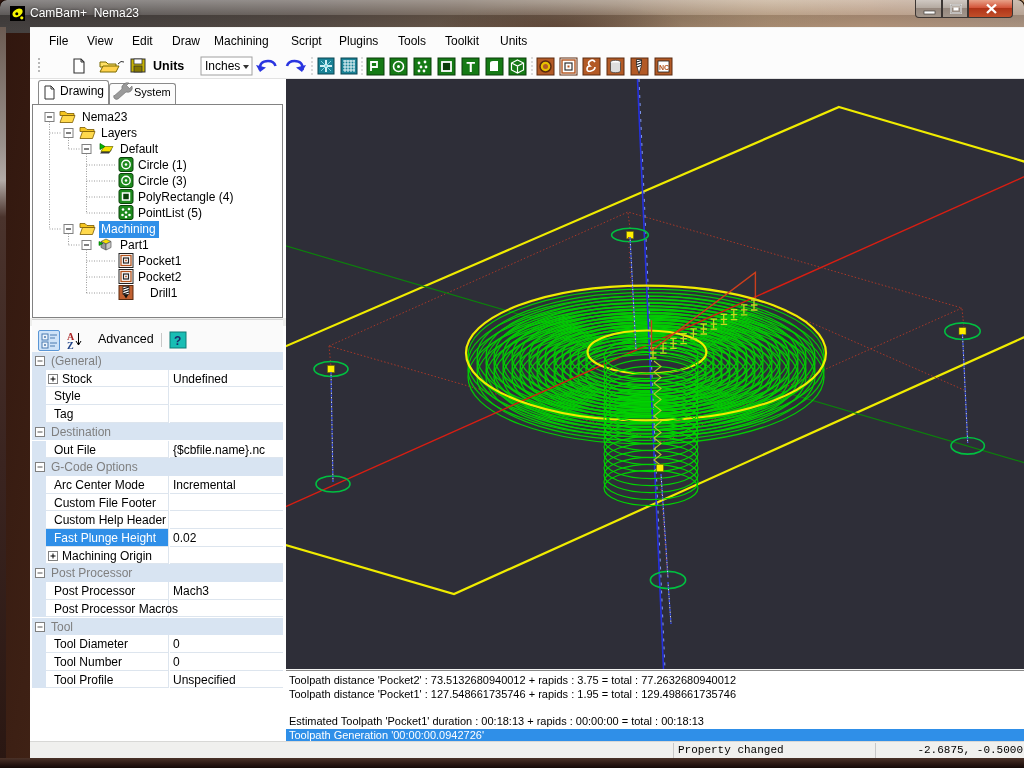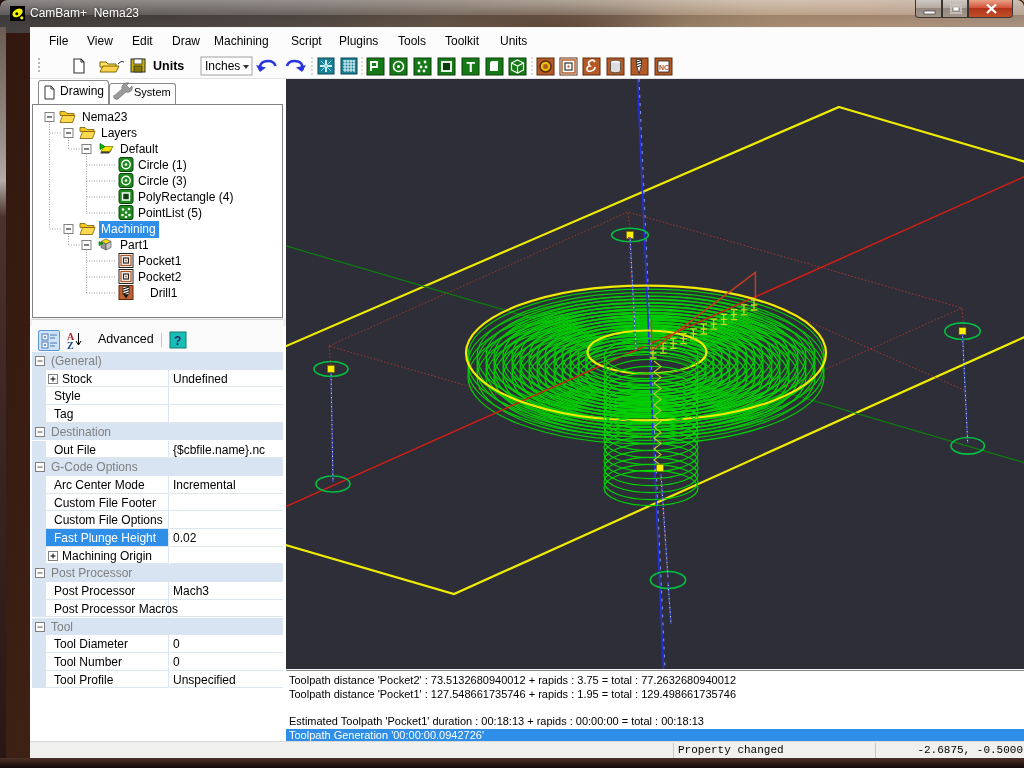--- a/index.html
+++ b/index.html
@@ -382,21 +382,21 @@
             <div style="position:absolute;left:0;top:0;width:14px;height:17.700000000000017px;background:#d8e4f2"></div>
             <div style="position:absolute;left:14px;top:0;width:123px;height:17.700000000000017px;background:#fff;border-bottom:1px solid #dde5ee;border-right:1px solid #dde5ee"></div>
             <div style="position:absolute;left:138px;top:0;width:113px;height:17.700000000000017px;background:#fff;border-bottom:1px solid #dde5ee"></div>
             <span style="position:absolute;left:22px;top:2px;color:#000">Custom File Footer</span>
             <span style="position:absolute;left:141px;top:2px;color:#000"></span>
           </div>
           <div style="position:absolute;left:0;top:159.3px;width:251px;height:17.69999999999999px;background:#fff">
             <div style="position:absolute;left:0;top:0;width:14px;height:17.69999999999999px;background:#d8e4f2"></div>
             <div style="position:absolute;left:14px;top:0;width:123px;height:17.69999999999999px;background:#fff;border-bottom:1px solid #dde5ee;border-right:1px solid #dde5ee"></div>
             <div style="position:absolute;left:138px;top:0;width:113px;height:17.69999999999999px;background:#fff;border-bottom:1px solid #dde5ee"></div>
-            <span style="position:absolute;left:22px;top:2px;color:#000">Custom File Options</span>
+            <span style="position:absolute;left:22px;top:2px;color:#000">Custom Help Header</span>
             <span style="position:absolute;left:141px;top:2px;color:#000"></span>
           </div>
           <div style="position:absolute;left:0;top:177.0px;width:251px;height:17.69999999999999px;background:#fff">
             <div style="position:absolute;left:0;top:0;width:14px;height:17.69999999999999px;background:#d8e4f2"></div>
             <div style="position:absolute;left:14px;top:0;width:123px;height:17.69999999999999px;background:#2f8fe8;border-bottom:1px solid #dde5ee;border-right:1px solid #dde5ee"></div>
             <div style="position:absolute;left:138px;top:0;width:113px;height:17.69999999999999px;background:#fff;border-bottom:1px solid #dde5ee"></div>
             <span style="position:absolute;left:22px;top:2px;color:#fff">Fast Plunge Height</span>
             <span style="position:absolute;left:141px;top:2px;color:#000">0.02</span>
           </div>
           <div style="position:absolute;left:0;top:194.7px;width:251px;height:17.700000000000017px;background:#fff">

